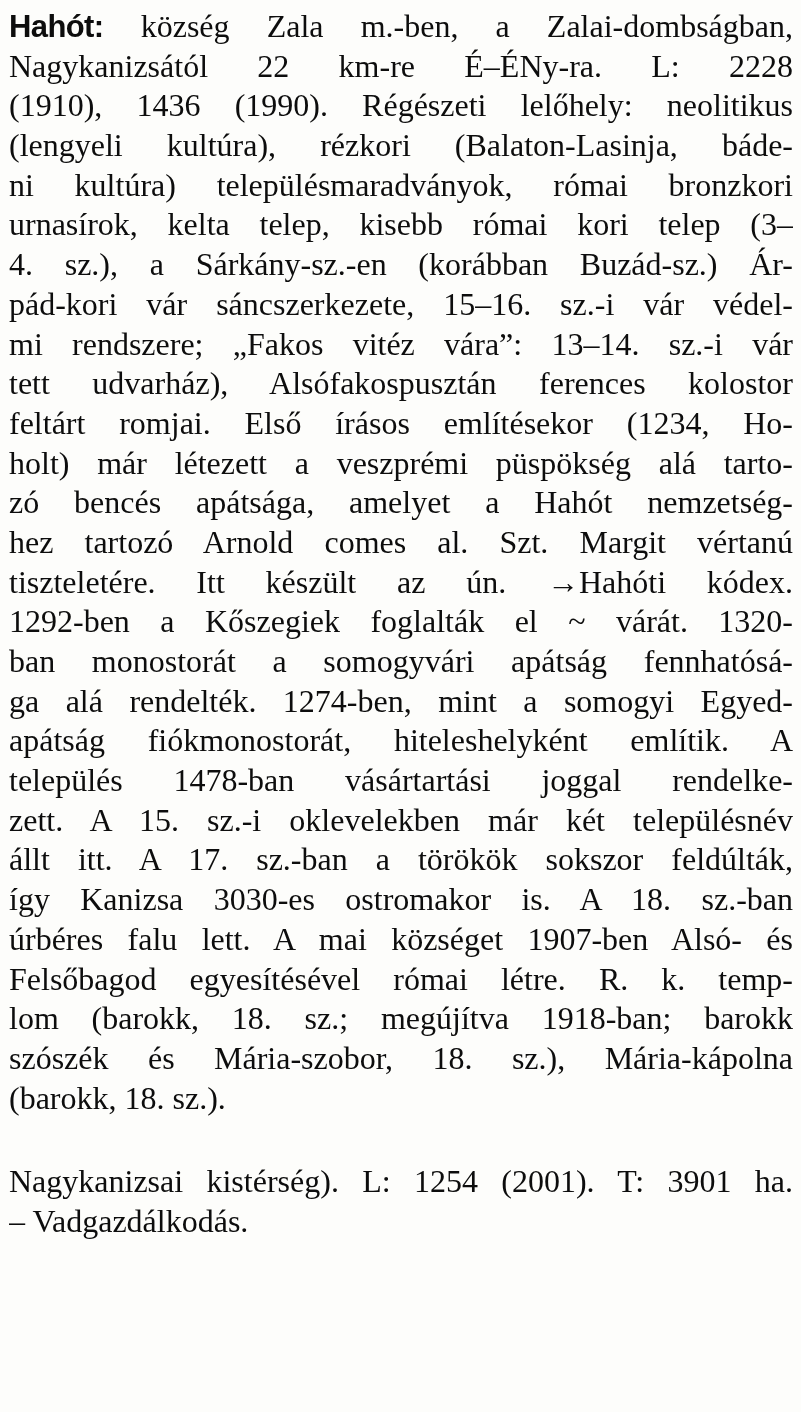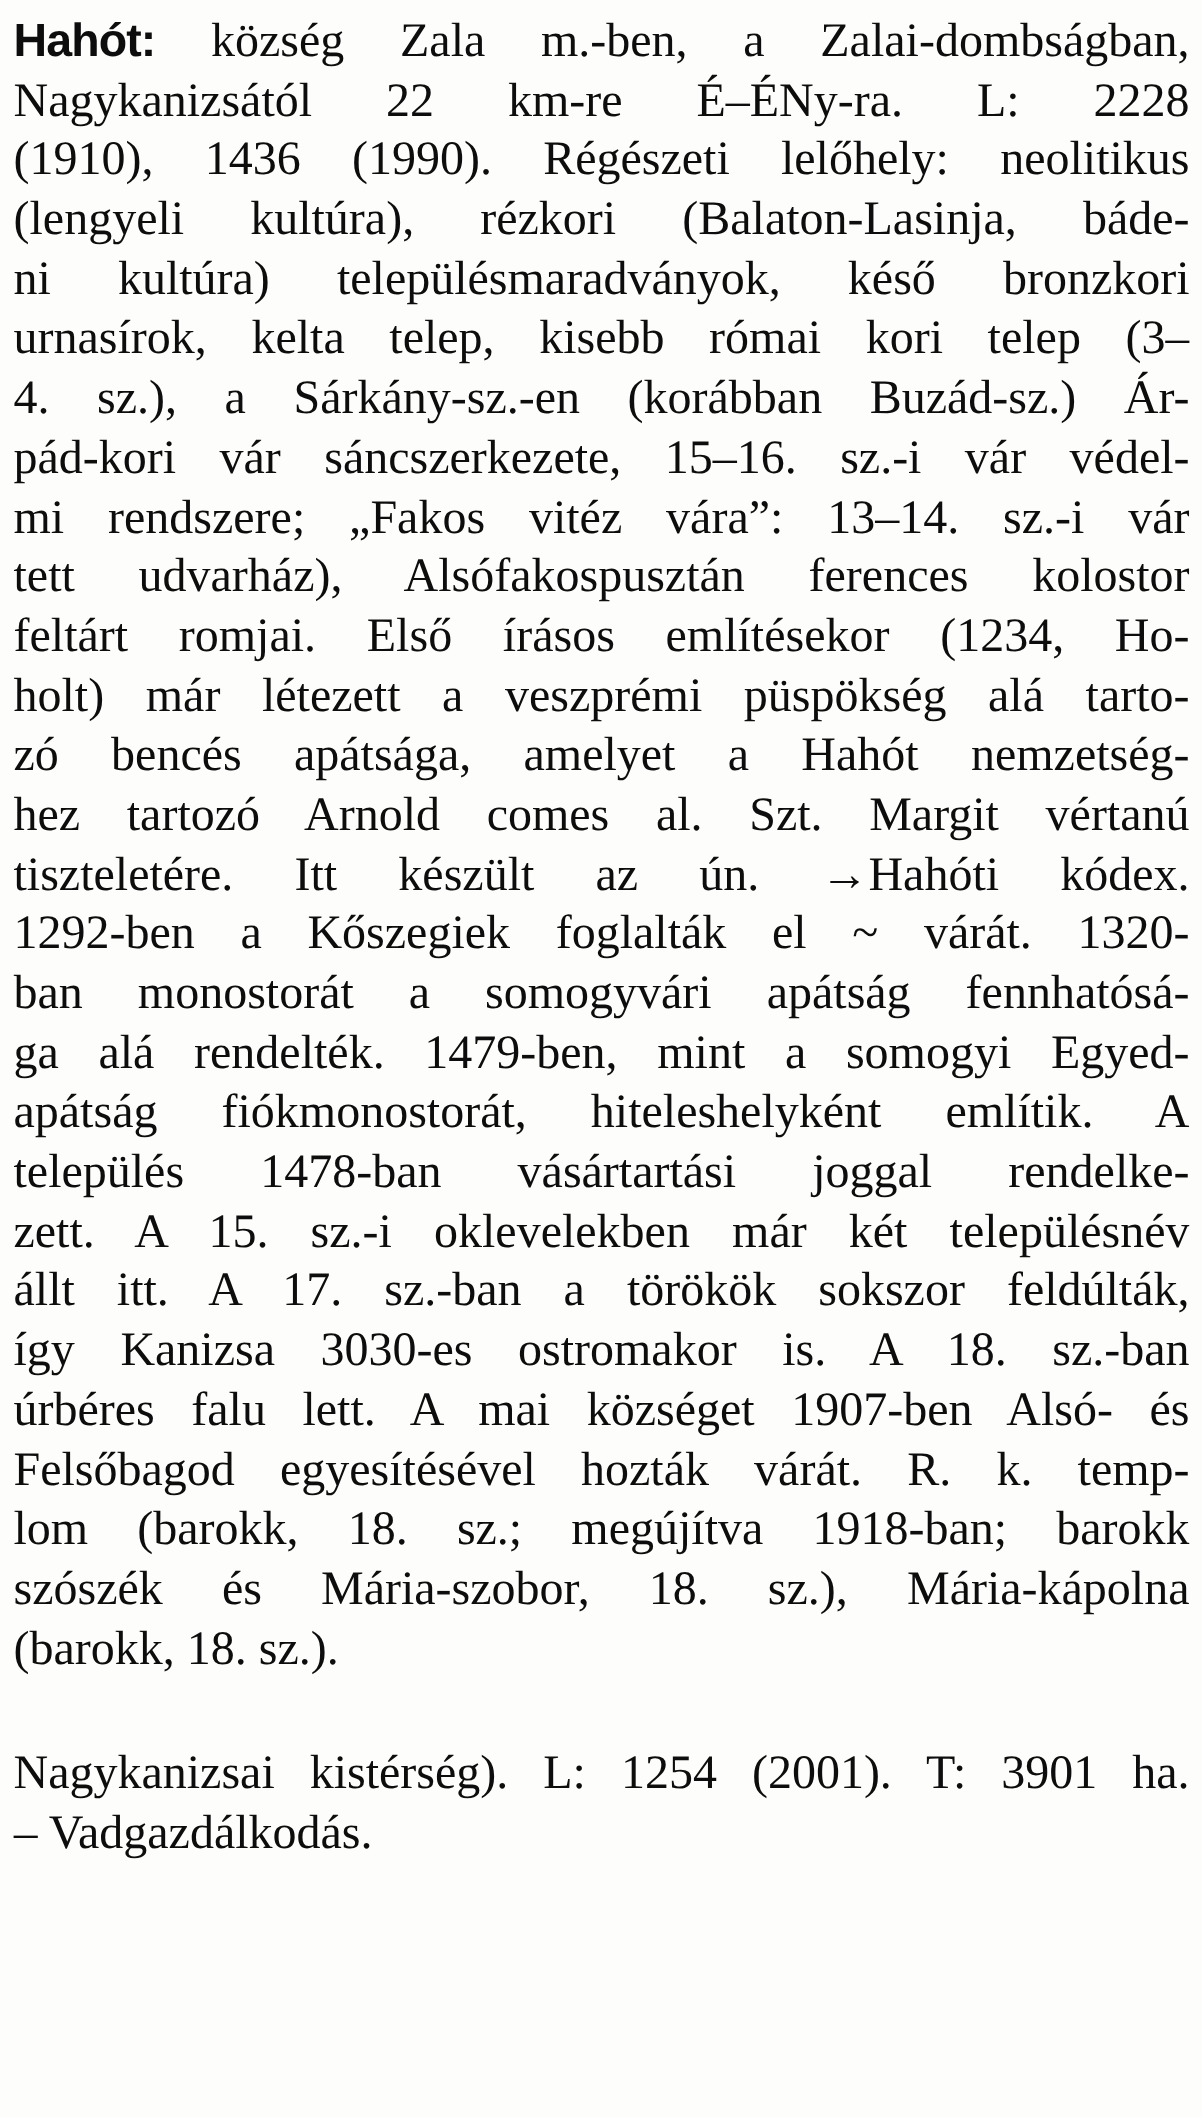--- a/index.html
+++ b/index.html
@@ -48,41 +48,41 @@
 </style>
 </head>
 <body>
 
 <div class="page">
   <article class="entry" id="entry-0">
       <div class="line"><span class="hw">Hahót:</span><span> község Zala m.-ben, a Zalai-dombságban,</span></div>
       <div class="line"><span>Nagykanizsától 22 km-re É–ÉNy-ra. L: 2228</span></div>
       <div class="line"><span>(1910), 1436 (1990). Régészeti lelőhely: neolitikus</span></div>
       <div class="line"><span>(lengyeli kultúra), rézkori (Balaton-Lasinja, báde-</span></div>
-      <div class="line"><span>ni kultúra) településmaradványok, késő bronzkori</span></div>
+      <div class="line"><span>ni kultúra) településmaradványok, római bronzkori</span></div>
       <div class="line"><span>urnasírok, kelta telep, kisebb római kori telep (3–</span></div>
       <div class="line"><span>4. sz.), a Sárkány-sz.-en (korábban Buzád-sz.) Ár-</span></div>
       <div class="line"><span>pád-kori vár sáncszerkezete, 15–16. sz.-i vár védel-</span></div>
       <div class="line"><span>mi rendszere; „Fakos vitéz vára”: 13–14. sz.-i vár</span></div>
       <div class="line"><span>tett udvarház), Alsófakospusztán ferences kolostor</span></div>
       <div class="line"><span>feltárt romjai. Első írásos említésekor (1234, Ho-</span></div>
       <div class="line"><span>holt) már létezett a veszprémi püspökség alá tarto-</span></div>
       <div class="line"><span>zó bencés apátsága, amelyet a Hahót nemzetség-</span></div>
       <div class="line"><span>hez tartozó Arnold comes al. Szt. Margit vértanú</span></div>
       <div class="line"><span>tiszteletére. Itt készült az ún. →</span><span class="it">Hahóti kódex.</span></div>
       <div class="line"><span>1292-ben a Kőszegiek foglalták el ~ várát. 1320-</span></div>
       <div class="line"><span>ban monostorát a somogyvári apátság fennhatósá-</span></div>
-      <div class="line"><span>ga alá rendelték. 1479-ben, mint a somogyi Egyed-</span></div>
+      <div class="line"><span>ga alá rendelték. 1274-ben, mint a somogyi Egyed-</span></div>
       <div class="line"><span>apátság fiókmonostorát, hiteleshelyként említik. A</span></div>
       <div class="line"><span>település 1478-ban vásártartási joggal rendelke-</span></div>
       <div class="line"><span>zett. A 15. sz.-i oklevelekben már két településnév</span></div>
       <div class="line"><span>állt itt. A 17. sz.-ban a törökök sokszor feldúlták,</span></div>
       <div class="line"><span>így Kanizsa 3030-es ostromakor is. A 18. sz.-ban</span></div>
       <div class="line"><span>úrbéres falu lett. A mai községet 1907-ben Alsó- és</span></div>
-      <div class="line"><span>Felsőbagod egyesítésével hozták várát. R. k. temp-</span></div>
+      <div class="line"><span>Felsőbagod egyesítésével római létre. R. k. temp-</span></div>
       <div class="line"><span>lom (barokk, 18. sz.; megújítva 1918-ban; barokk</span></div>
       <div class="line"><span>szószék és Mária-szobor, 18. sz.), Mária-kápolna</span></div>
       <div class="line last"><span>(barokk, 18. sz.).</span></div>
     </article>
   <article class="entry" id="entry-1">
       <div class="line"><span>Nagykanizsai kistérség). L: 1254 (2001). T: 3901 ha.</span></div>
       <div class="line last"><span>– Vadgazdálkodás.</span></div>
     </article>
 </div>
 

